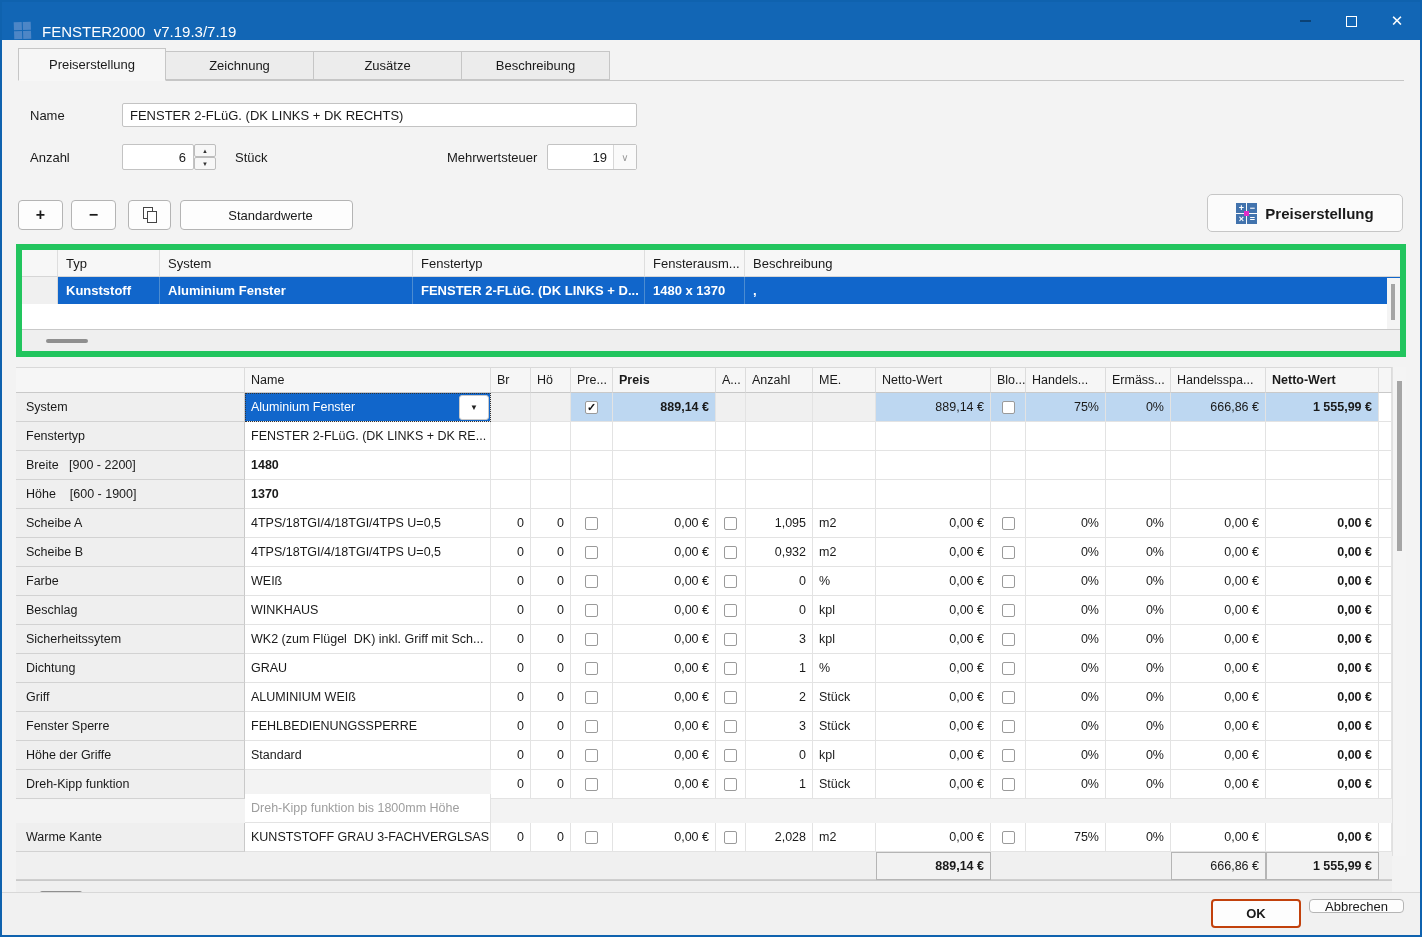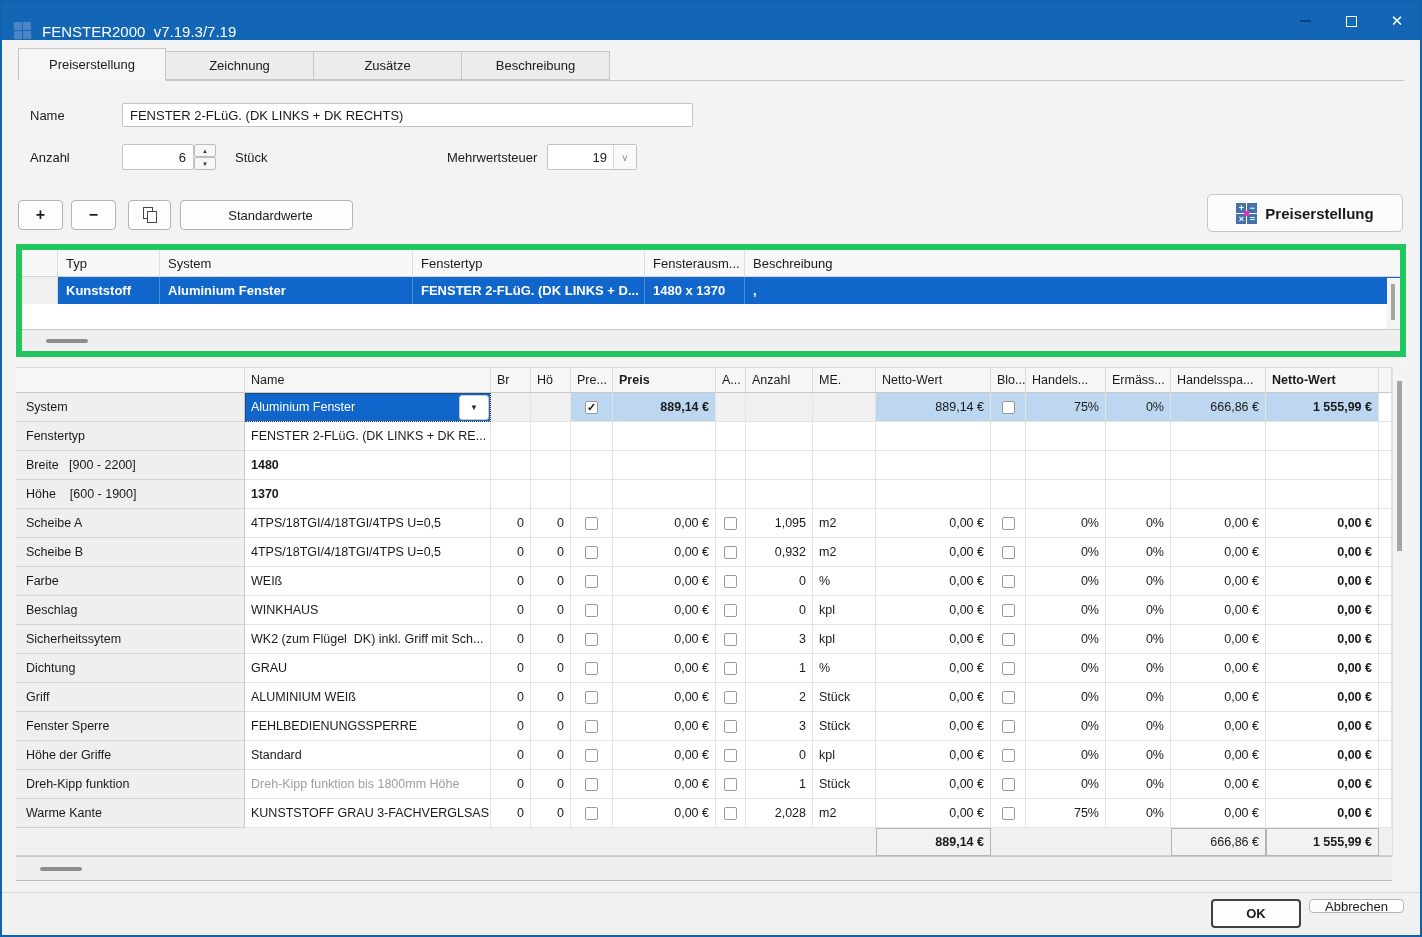--- a/index.html
+++ b/index.html
@@ -64,39 +64,39 @@
   .grow{display:grid;grid-template-columns:229px 246px 40px 40px 42px 103px 30px 67px 63px 115px 35px 80px 65px 95px 113px 1fr;}
   .hc{height:26px;display:flex;align-items:center;padding-left:6px;font-size:12.5px;background:#f6f6f6;
     border-top:1px solid #d9d9d9;border-bottom:1px solid #c9c9c9;border-right:1px solid #dcdcdc;box-sizing:border-box;white-space:pre;}
   .hc.bold{font-weight:700;}
   .cell{height:29px;display:flex;align-items:center;font-size:12.5px;background:#fff;padding:0 6px;
     border-right:1px solid #e3e3e3;border-bottom:1px solid #e3e3e3;box-sizing:border-box;white-space:pre;overflow:hidden;}
   .cell.lblcell{background:#efefef;border-right:1px solid #c9c9c9;border-bottom:1px solid #d2d2d2;padding-left:10px;}
   .cell.num{justify-content:flex-end;}
   .cell.ck{justify-content:center;padding:0;}
   .cell.bold{font-weight:700;}
-  .cell.muted{color:#9e9e9e;}
+  .cell.muted{color:#9e9e9e;margin-top:24px;}
   .cell.hl{background:#bdd7f1;}
   .cell.gr{background:#f0f0f0;}
   .cell.sel{background:#1166cb;padding:0;outline:1px dotted #333;outline-offset:-1px;}
   .seltxt{flex:1;color:#fff;padding-left:6px;display:flex;align-items:center;height:100%;}
   .ddbtn{width:30px;height:25px;background:#fff;border:1px solid #c9c9c9;border-radius:3px;margin:1px 1px 1px 0;
     display:flex;align-items:center;justify-content:center;font-size:8px;color:#222;box-sizing:border-box;}
   .cb{width:13px;height:13px;border:1px solid #9a9a9a;border-radius:2px;background:#fff;display:inline-flex;
     align-items:center;justify-content:center;font-size:11px;font-weight:700;color:#111;box-sizing:border-box;}
   .sfill{height:28px;background:#f0f0f0;border-bottom:1px solid #cfcfcf;box-sizing:border-box;}
   .sbox{height:28px;background:#f2f2f2;border:1px solid #b5b5b5;display:flex;align-items:center;justify-content:flex-end;
     padding-right:6px;font-size:12.5px;box-sizing:border-box;}
   .sbox.bold{font-weight:700;}
   .gfoot{position:relative;height:23px;background:#efefef;border-top:1px solid #c9c9c9;border-bottom:1px solid #bdbdbd;}
   .gscroll{position:absolute;right:14px;width:14px;top:365px;height:489px;background:#f4f4f4;border-left:1px solid #e0e0e0;box-sizing:border-box;}
   .gscroll .thumb{position:absolute;left:4px;top:14px;width:5px;height:170px;background:#a5a5a5;}
   
   .bbar{position:absolute;left:0;right:0;bottom:0;height:42px;background:#f1f1f1;border-top:1px solid #d8d8d8;}
-  .okbtn{position:absolute;right:119px;top:6px;width:90px;height:29px;background:#fdfdfd;border:2px solid #404040;
+  .okbtn{position:absolute;right:119px;top:6px;width:90px;height:29px;background:#fdfdfd;border:2px solid #c2410c;
     border-radius:4px;font-weight:700;font-size:13px;display:flex;align-items:center;justify-content:center;box-sizing:border-box;}
   .cancelbtn{position:absolute;right:16px;top:6px;width:95px;height:14px;background:#fdfdfd;border:1px solid #b5b5b5;
     border-radius:4px;font-size:13px;display:flex;align-items:center;justify-content:center;box-sizing:border-box;}
 </style>
 </head>
 <body>
 
 <div class="window">
 
   <div class="titlebar">
@@ -119,21 +119,21 @@
   </div>
 
   <div class="tabbar">
     <div class="tab active">Preiserstellung</div>
     <div class="tab">Zeichnung</div>
     <div class="tab">Zusätze</div>
     <div class="tab">Beschreibung</div>
   </div>
 
   <span class="flabel" style="top:106px;left:28px;">Name</span>
-  <input class="tinput" style="top: 101px; left: 120px; width: 571px; height: 24px;" value="FENSTER 2-FLüG. (DK LINKS + DK RECHTS)">
+  <input class="tinput" style="top: 101px; left: 120px; width: 515px; height: 24px;" value="FENSTER 2-FLüG. (DK LINKS + DK RECHTS)">
   <span class="flabel" style="top:148px;left:28px;">Anzahl</span>
   <input class="tinput" style="top: 142px; left: 120px; width: 72px; height: 26px; text-align: right;" value="6">
   <div class="spinner">
     <span class="sp">▲</span>
     <span class="sp">▼</span>
   </div>
   <span class="flabel" style="top:148px;left:233px;">Stück</span>
   <span class="flabel" style="top:148px;left:437px;margin-left:8px;">Mehrwertsteuer</span>
   <div class="combo">
     <span class="val">19</span>

